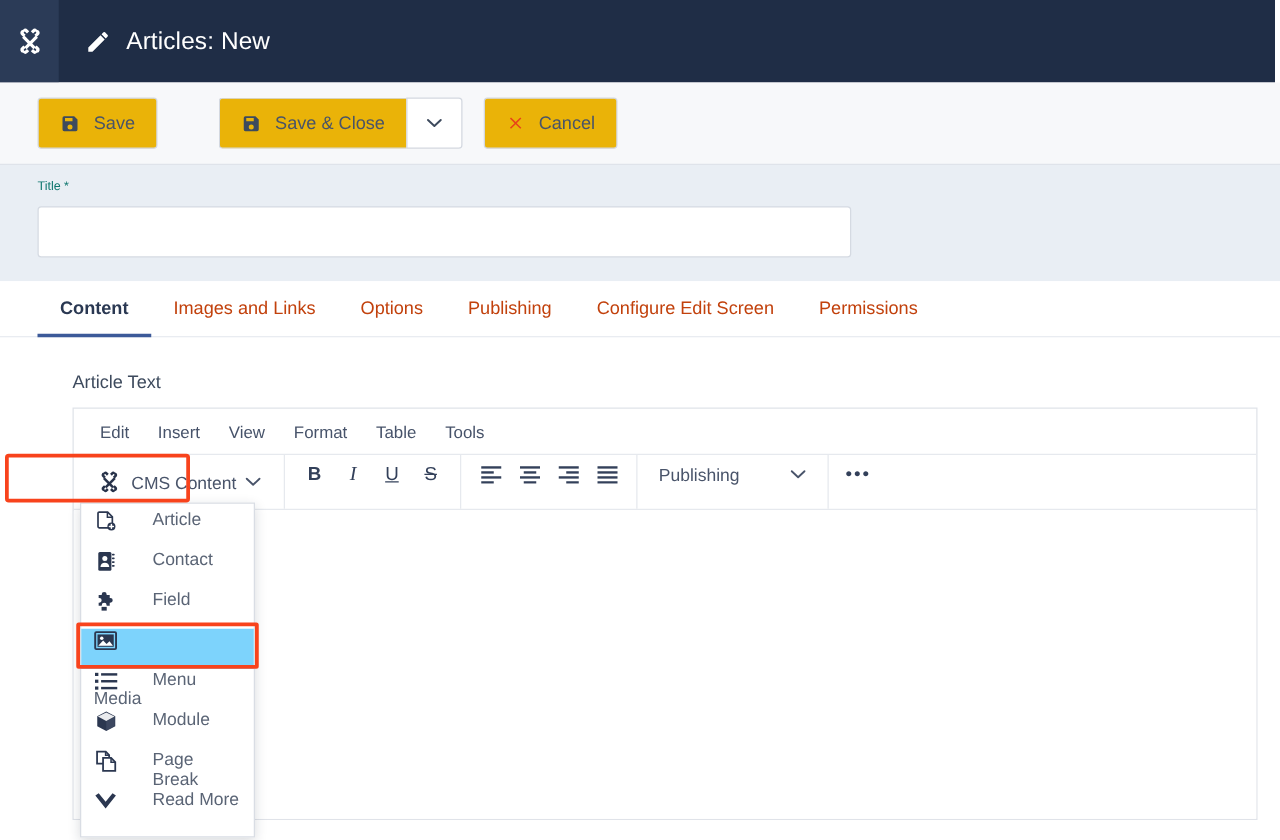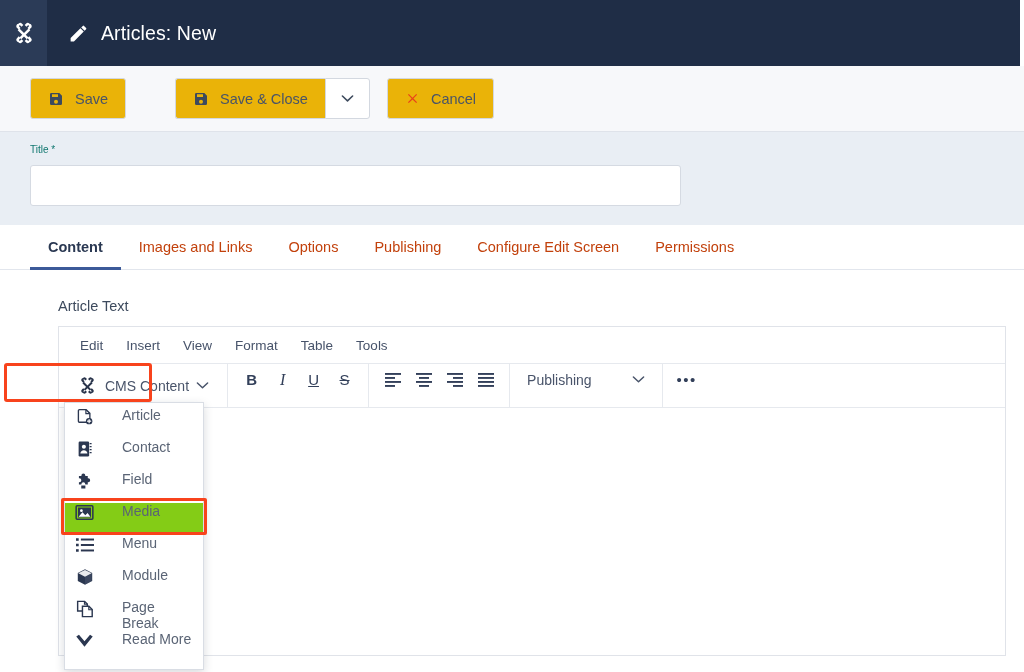--- a/index.html
+++ b/index.html
@@ -145,21 +145,21 @@
     position: absolute; left: 64px; top: 402px; width: 140px;
     background: #ffffff; border: 1px solid #d9dde4;
     box-shadow: 0 3px 9px rgba(25,35,55,0.17);
     padding: 4px 0 6px 0; z-index: 20;
   }
   .cms-menu-item {
     display: flex; align-items: flex-start; gap: 28px;
     height: 32px; padding: 0 10px; cursor: pointer;
     font-size: 14px; color: #5a6475;
   }
-  .cms-menu-item.selected { background: #84cc16; }
+  .cms-menu-item.selected { background: #7dd3fc; flex-direction: column; }
   .mi-icon {
     width: 19px; height: 19px; flex: none;
     display: flex; align-items: center; justify-content: center;
   }
   .mi-icon svg { display: block; }
   .media-highlight {
     position: absolute; left: 61px; top: 498px;
     width: 146px; height: 37px;
     border: 3px solid #f8431c; border-radius: 2px;
     pointer-events: none; z-index: 25;

